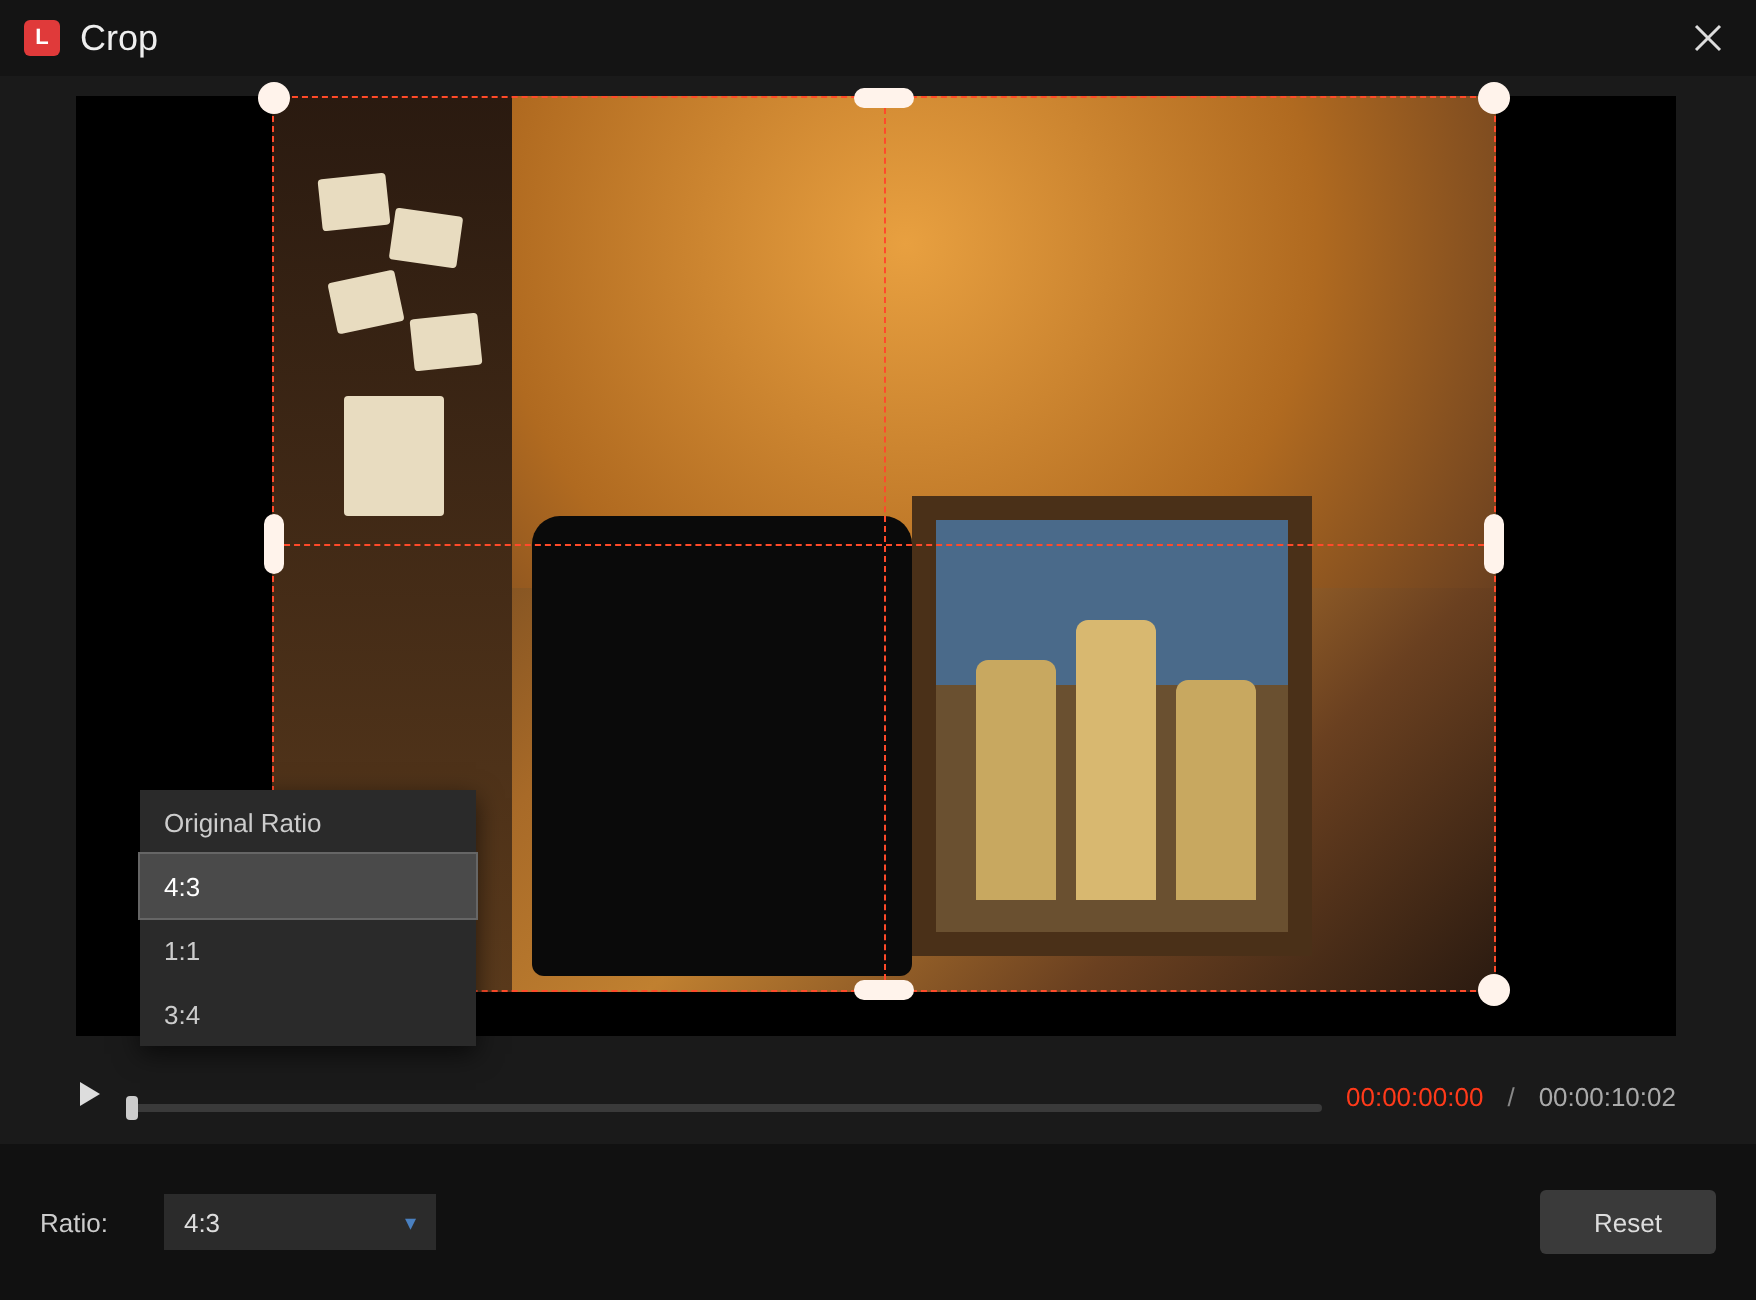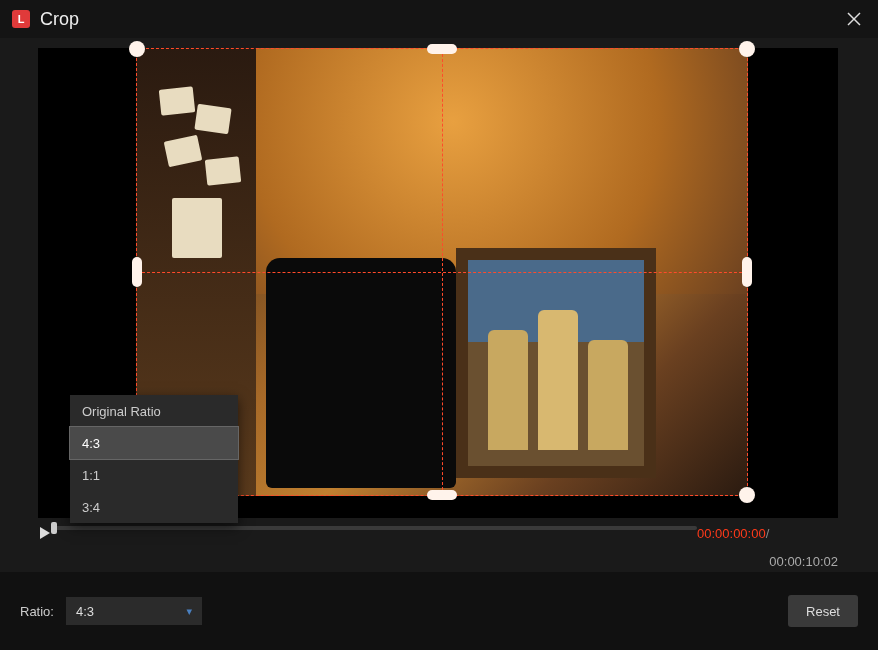--- a/index.html
+++ b/index.html
@@ -71,21 +71,21 @@
     pointer-events: auto;
   }
   .handle-edge-v {
     position: absolute; width: 10px; height: 30px;
     background: #fff3eb; border-radius: 5px;
     transform: translate(-50%, -50%);
     pointer-events: auto;
   }
   .playbar {
     position: absolute; left: 38px; top: 526px; width: 800px; height: 30px;
-    display: flex; align-items: flex-start; 
+    display: flex; align-items: flex-end; gap: 12px;
   }
   .play-btn { width: 16px; height: 16px; cursor: pointer; }
   .play-btn svg { fill: #ddd; }
   .timeline {
     flex: 1; height: 4px; background: #3a3a3a; border-radius: 2px;
     position: relative;
   }
   .timeline .knob {
     position: absolute; left: 0; top: 50%;
     width: 6px; height: 12px; background: #ccc;
@@ -94,40 +94,40 @@
   }
   .time-current { color: #ff3a1a; font-size: 13px; }
   .time-sep { color: #888; font-size: 13px; }
   .time-total { color: #aaa; font-size: 13px; margin-top: 28px; }
 
   .bottom-bar {
     position: absolute; left: 0; right: 0; bottom: 0; height: 78px;
     background: #111;
     display: flex; align-items: center;
     padding: 0 20px;
-    gap: 12px;
+    gap: 28px;
   }
   .ratio-label { color: #ccc; font-size: 13px; }
   .ratio-select {
     width: 136px; height: 28px;
     background: #2b2b2b;
     border: none;
     display: flex; align-items: center; justify-content: space-between;
     padding: 0 10px;
     color: #ddd; font-size: 13px;
     cursor: pointer;
   }
   .ratio-select .chev { color: #4a80c0; font-size: 11px; }
   .btn {
     height: 32px; padding: 0 24px;
     border: none; border-radius: 3px;
     font-size: 13px; cursor: pointer;
     display: flex; align-items: center; justify-content: center;
   }
-  .btn-reset { background: #3a3a3a; color: #ddd; margin-left: auto; width: 70px; }
+  .btn-reset { background: #3a3a3a; color: #ddd; margin-left: auto; width: 88px; }
   .btn-ok { background: #e03a2a; color: #fff; width: 90px; }
 
   .dropdown {
     position: absolute;
     left: 70px; top: 395px; width: 168px;
     background: #2a2a2a;
     box-shadow: 0 4px 12px rgba(0,0,0,0.6);
     z-index: 50;
   }
   .dropdown .opt {

